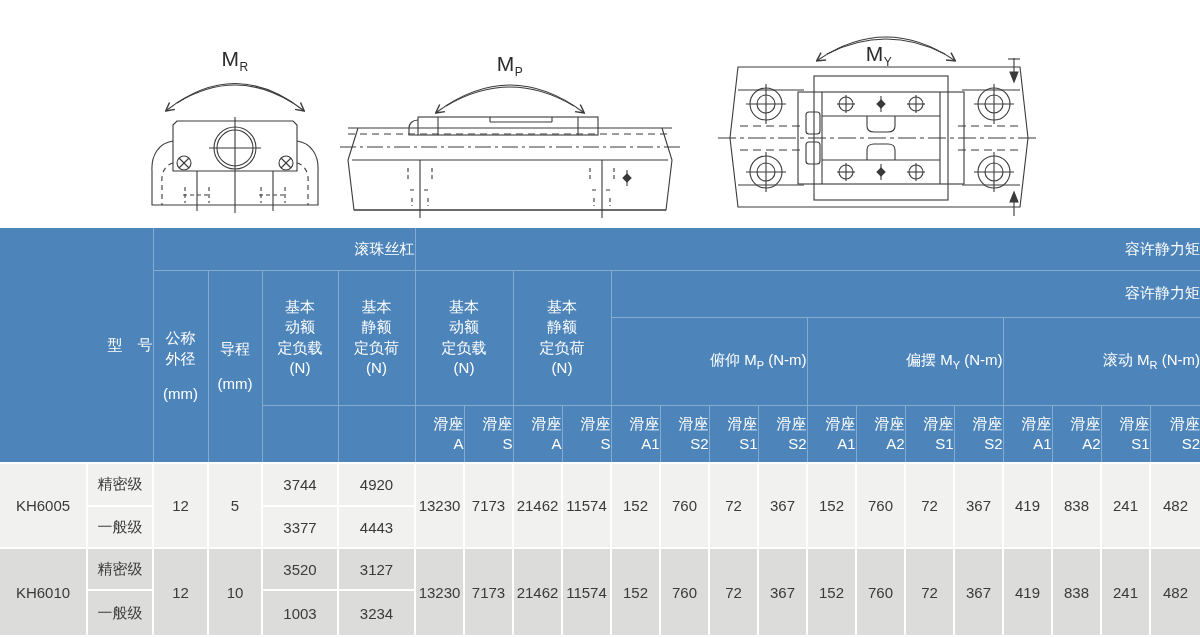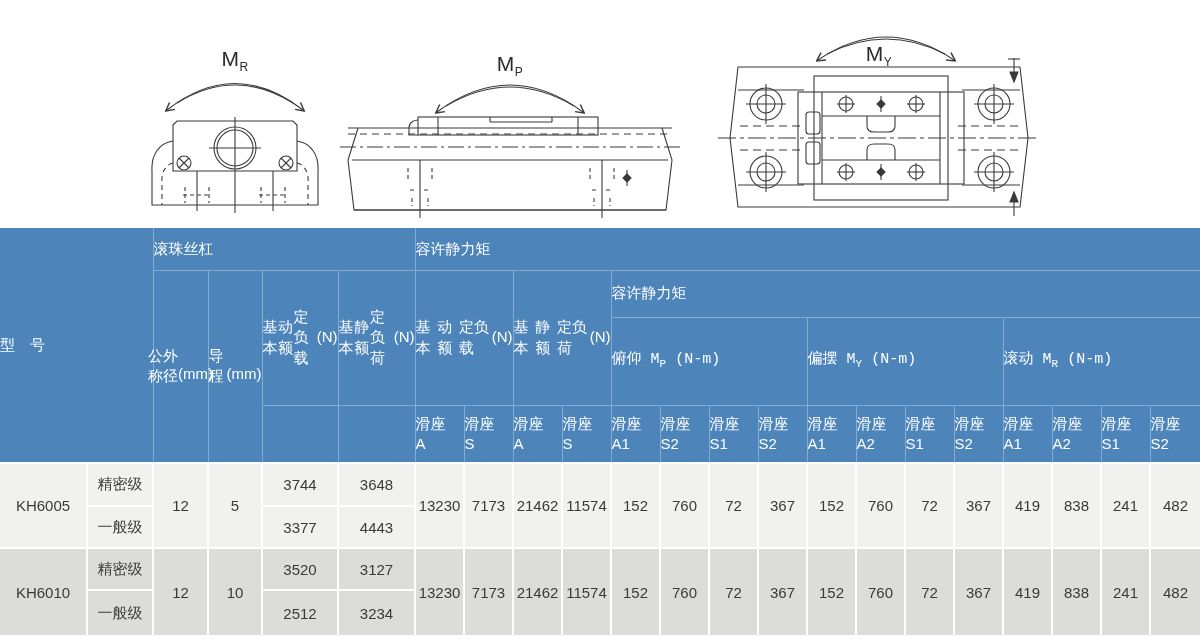--- a/index.html
+++ b/index.html
@@ -12,32 +12,32 @@
   .diagram { position:absolute; }
   .dg-label { position:absolute; width:100%; text-align:center; color:#2b2b2b;
     font-size:21px; font-weight:400; letter-spacing:0.5px; }
   .dg-label sub { font-size:12px; }
   svg { display:block; }
 
   
   table.spec { position:absolute; left:0; top:228px; width:1200px; height:407px;
     border-collapse:collapse; border-style:hidden; table-layout:fixed; }
   .spec th { background:#4d85ba; color:#ffffff; font-weight:400; font-size:15px;
-    text-align:left; vertical-align:middle; border:1px solid #84abd0; padding:0; line-height:1.35; }
+    text-align:right; vertical-align:middle; border:1px solid #84abd0; padding:0; line-height:1.35; }
   .spec td { text-align:center; vertical-align:middle; color:#3a3a3a; font-size:15px;
     border:2px solid #ffffff; padding:0; }
   tr.h1 { height:42px; } tr.h2 { height:47px; } tr.h3 { height:88px; } tr.h4 { height:58px; }
   tr.b1 { height:43px; } tr.b2 { height:42px; } tr.b3 { height:42px; } tr.b4 { height:45px; }
   td.lt { background:#f1f1ef; }
   td.dk { background:#dcdcda; }
   .model-cell { font-size:16px; }
-  .hdr-stack { display:flex; flex-direction:row; align-items:center; justify-content:center; line-height:1.35; }
+  .hdr-stack { display:flex; flex-direction:column; align-items:center; justify-content:center; line-height:1.35; }
   .unit-gap { margin-top:15px; }
   .carriage-cell { font-size:14px; line-height:1.3; }
-  .moment-hdr { font-size:16px;font-family:Liberation Mono, monospace; }
+  .moment-hdr { font-size:16px; }
   .moment-hdr sub { font-size:11px; }
   .grp-hdr { font-size:15.5px; }
 </style>
 </head>
 <body>
 
 <div class="page">
 
   <div class="diagrams">
 
@@ -359,21 +359,21 @@
       </tr>
     </thead>
     <tbody>
 
       <tr class="b1">
         <td rowspan="2" class="lt model-cell">KH6005</td>
         <td class="lt">精密级</td>
         <td rowspan="2" class="lt">12</td>
         <td rowspan="2" class="lt">5</td>
         <td class="lt">3744</td>
-        <td class="lt">3648</td>
+        <td class="lt">4920</td>
         <td rowspan="2" class="lt">13230</td>
         <td rowspan="2" class="lt">7173</td>
         <td rowspan="2" class="lt">21462</td>
         <td rowspan="2" class="lt">11574</td>
         <td rowspan="2" class="lt">152</td>
         <td rowspan="2" class="lt">760</td>
         <td rowspan="2" class="lt">72</td>
         <td rowspan="2" class="lt">367</td>
         <td rowspan="2" class="lt">152</td>
         <td rowspan="2" class="lt">760</td>
@@ -409,18 +409,18 @@
         <td rowspan="2" class="dk">760</td>
         <td rowspan="2" class="dk">72</td>
         <td rowspan="2" class="dk">367</td>
         <td rowspan="2" class="dk">419</td>
         <td rowspan="2" class="dk">838</td>
         <td rowspan="2" class="dk">241</td>
         <td rowspan="2" class="dk">482</td>
       </tr>
       <tr class="b4">
         <td class="dk">一般级</td>
-        <td class="dk">2512</td>
+        <td class="dk">1003</td>
         <td class="dk">3234</td>
       </tr>
     </tbody>
   </table>
 </div>
 
 </body></html>

